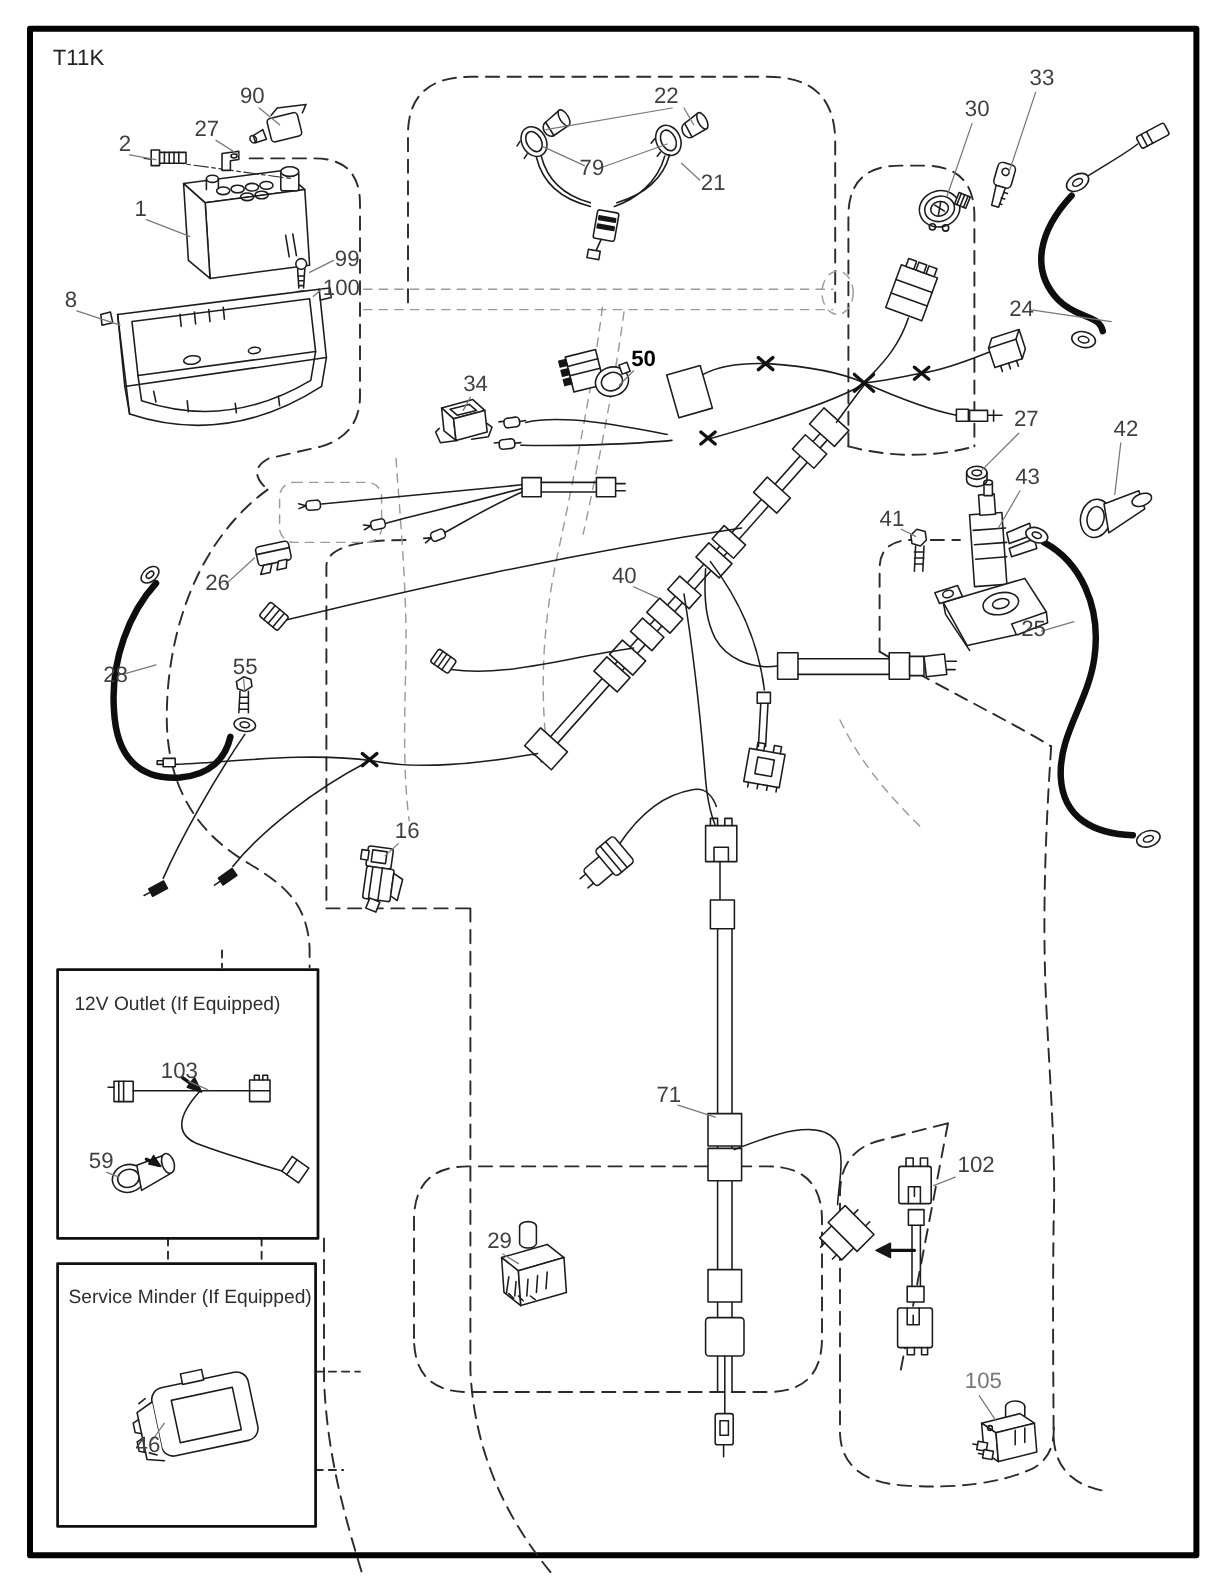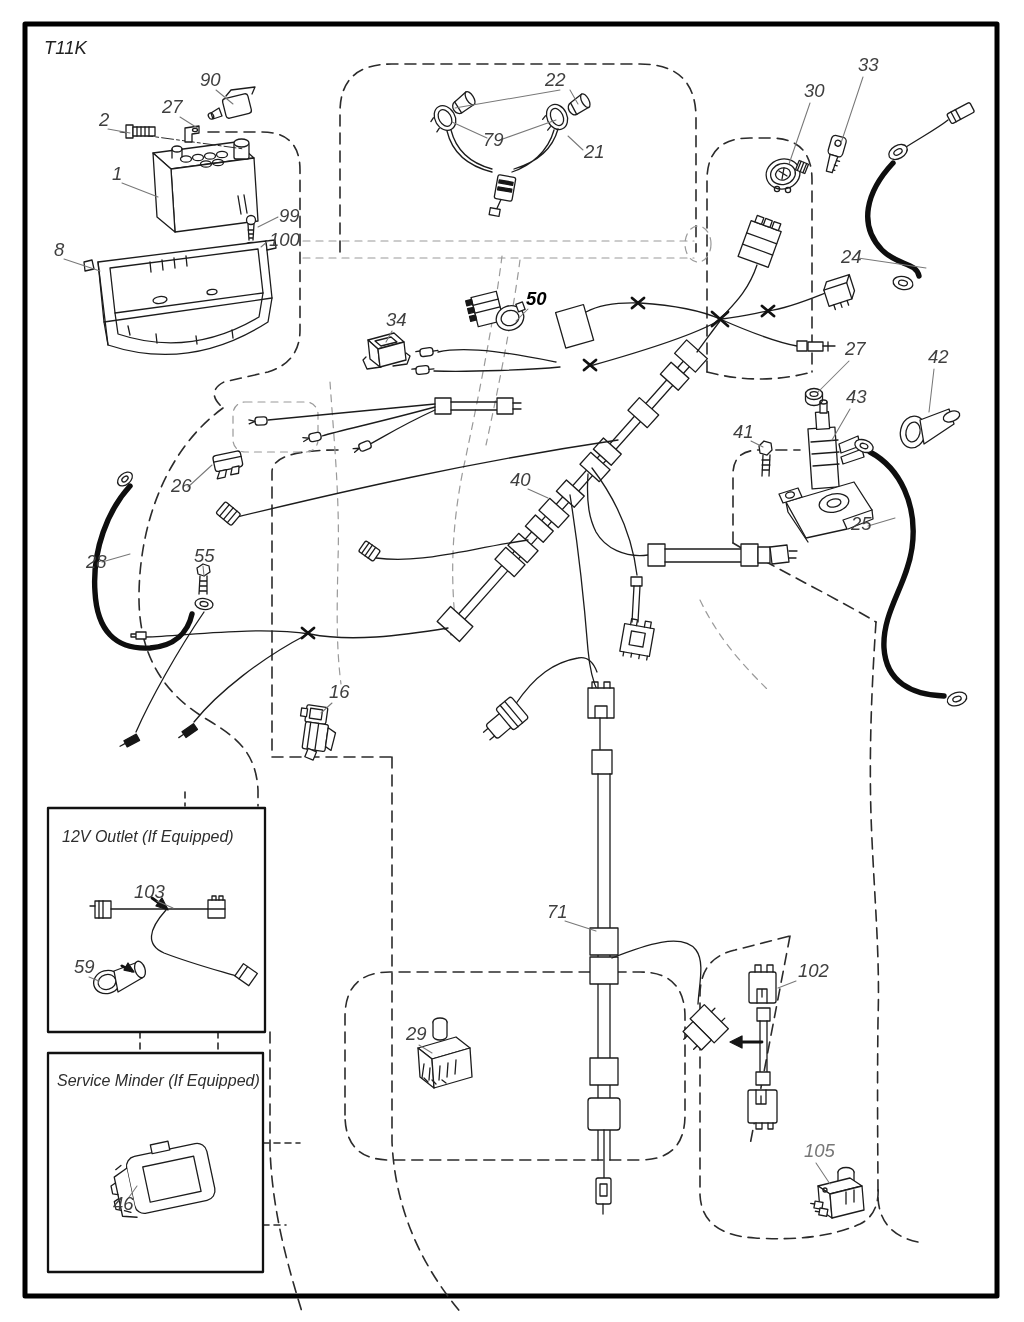--- a/index.html
+++ b/index.html
@@ -1,16 +1,16 @@
 <!DOCTYPE html>
 <html><head>
 <meta charset="utf-8">
 <style>
   html,body{margin:0;padding:0;background:#fff;}
-  .stage{position:relative;width:1024px;height:1322px;background:#fff;font-family:"Liberation Sans",sans-serif;font-style:italic;}
+  .stage{position:relative;width:1024px;height:1322px;background:#fff;font-family:"Liberation Sans",sans-serif;}
   svg text{font-family:"Liberation Sans",sans-serif;}
   
   svg .ln, svg path, svg rect, svg ellipse, svg circle, svg line, svg polygon, svg polyline{
     fill:none;stroke:#1c1c1c;stroke-width:1.3;stroke-linecap:round;stroke-linejoin:round;}
   svg .fw{fill:#ffffff;}
   svg .fd{fill:#161616;stroke:#161616;}
   svg .cable{stroke:#0e0e0e;stroke-width:5.4;fill:none;}
   svg .dash{stroke:#2b2b2b;stroke-width:1.6;stroke-dasharray:11 7;fill:none;}
   svg .dash2{stroke:#2b2b2b;stroke-width:1.6;stroke-dasharray:6 5;fill:none;}
   svg .gdash{stroke:#9a9a9a;stroke-width:1.2;stroke-dasharray:7 6;fill:none;}

